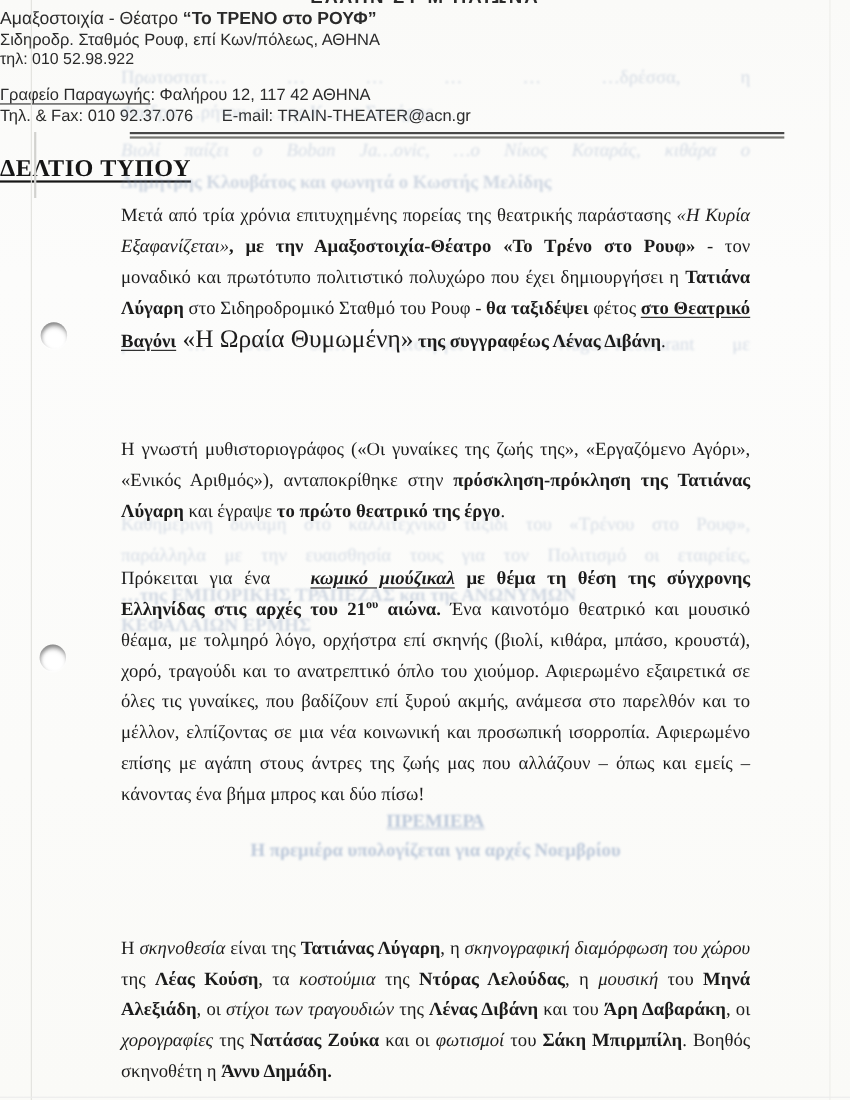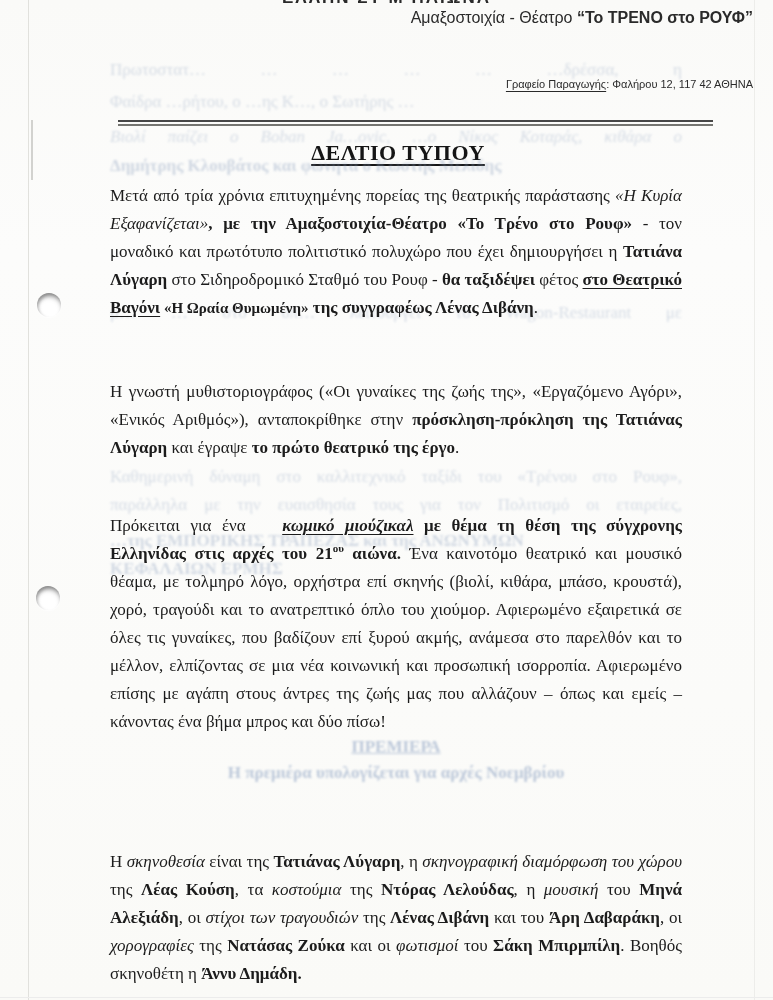--- a/index.html
+++ b/index.html
@@ -33,58 +33,58 @@
     position:absolute;top:0;left:0;right:0;height:7px;overflow:hidden;text-align:center;
   }
   .cropped-line span{
     display:inline-block;
     font-family:"Liberation Sans", sans-serif;
     font-weight:bold;font-size:17px;letter-spacing:2px;color:#2a2a2a;
     transform:translateY(-12px);
   }
 
   
-  .hdr{position:absolute;left:0;right:20px;text-align:right;
+  .hdr{position:absolute;left:0;right:20px;text-align:left;
        font-family:"Liberation Sans", sans-serif;color:#2a2a2a;white-space:nowrap;}
   .hdr1{top:9px;font-size:16px;}
   .hdr2{top:28px;font-size:15px;}
   .hdr3{top:46px;font-size:14.5px;}
-  .office{top:78px;font-size:11px;margin-left:32px;}
+  .office{top:78px;font-size:15px;}
   .contact{top:97px;font-size:15px;}
   .contact .gap{display:inline-block;width:26px;}
 
   .rule{
     position:absolute;top:120px;left:118px;width:595px;height:2px;
     border-top:2px solid #474747;border-bottom:2px solid #757571;
   }
 
   .title{
-    position:absolute;top:140px;left:0;right:20px;text-align:center;
+    position:absolute;top:140px;left:0;right:20px;
     font-size:22px;font-weight:bold;letter-spacing:.5px;color:#151515;
-    text-decoration:underline;text-underline-offset:4px;text-decoration-thickness:2px;margin-left:43px;
+    text-decoration:underline;text-underline-offset:4px;text-decoration-thickness:2px;
   }
 
   
   .para{
     position:absolute;left:110px;width:572px;
     font-size:17px;line-height:28px;text-align:justify;color:#1c1c1c;
     z-index:2;
   }
   .p1{top:182px;}
-  .p2{top:378px;}
+  .p2{top:395px;}
   .p3{top:512px;}
   .p4{top:848px;}
 
   .sg-r{}
   .sg-b{font-weight:bold;}
   .sg-i{font-style:italic;}
   .sg-u{text-decoration:underline;text-underline-offset:3px;}
   .sg-bu{font-weight:bold;text-decoration:underline;text-underline-offset:3px;}
   .sg-biu{font-weight:bold;font-style:italic;text-decoration:underline;text-underline-offset:3px;margin-left:26px;}
-  .sg-bbig{font-weight:bold;font-size:15px;}
+  .sg-bbig{font-weight:normal;font-size:23px;}
   .sg-bsup{font-weight:bold;font-size:11px;vertical-align:super;line-height:0;font-family:Liberation Serif, serif;}
 
   
   .ghost{
     position:absolute;left:110px;width:572px;
     font-family:"Liberation Serif", serif;font-size:17px;
     color:#8da0bd;opacity:.33;filter:blur(1.1px);
     white-space:nowrap;overflow:hidden;z-index:1;
   }
   .ghost.spread{white-space:normal;text-align:justify;text-align-last:justify;}
@@ -117,21 +117,26 @@
   <div class="ghost g8">…της ΕΜΠΟΡΙΚΗΣ ΤΡΑΠΕΖΑΣ και της ΑΝΩΝΥΜΩΝ</div>
   <div class="ghost g9">ΚΕΦΑΛΑΙΩΝ ΕΡΜΗΣ</div>
   <div class="ghost g10">ΠΡΕΜΙΕΡΑ</div>
   <div class="ghost g11">Η πρεμιέρα υπολογίζεται για αρχές Νοεμβρίου</div>
 
   <div class="cropped-line">
     <span>ΕΛΛΗΝ ΣΤ Μ ΠΑΙΩΝΑ</span>
   </div>
 
   <div class="hdr hdr1"><span class="sg-r">Αμαξοστοιχία - Θέατρο </span><span class="sg-b">“Το ΤΡΕΝΟ στο ΡΟΥΦ”</span></div>
+  <div class="hdr hdr2">Σιδηροδρ. Σταθμός Ρουφ, επί Κων/πόλεως, ΑΘΗΝΑ</div>
+  <div class="hdr hdr3">τηλ: 010 52.98.922</div>
   <div class="hdr office"><span class="sg-u">Γραφείο Παραγωγής</span><span class="sg-r">: Φαλήρου 12, 117 42 ΑΘΗΝΑ</span></div>
+  <div class="hdr contact">
+    <span>Τηλ. &amp; Fax: 010 92.37.076</span><span class="gap"></span><span>E-mail: TRAIN-THEATER@acn.gr</span>
+  </div>
 
   <div class="rule"></div>
 
   <div class="title">ΔΕΛΤΙΟ ΤΥΠΟΥ</div>
 
   <div class="para p1"><span class="sg-r">Μετά από τρία χρόνια επιτυχημένης πορείας της θεατρικής παράστασης </span><span class="sg-i">«Η Κυρία Εξαφανίζεται»</span><span class="sg-b">, με την Αμαξοστοιχία-Θέατρο «Το Τρένο στο Ρουφ»</span><span class="sg-r"> - τον μοναδικό και πρωτότυπο πολιτιστικό πολυχώρο που έχει δημιουργήσει η </span><span class="sg-b">Τατιάνα Λύγαρη</span><span class="sg-r"> στο Σιδηροδρομικό Σταθμό του Ρουφ - </span><span class="sg-b">θα ταξιδέψει</span><span class="sg-r"> φέτος </span><span class="sg-bu">στο Θεατρικό Βαγόνι</span><span class="sg-bbig"> «Η Ωραία Θυμωμένη»</span><span class="sg-b"> της συγγραφέως Λένας Διβάνη</span><span class="sg-r">.</span></div>
   <div class="para p2"><span class="sg-r">Η γνωστή μυθιστοριογράφος («Οι γυναίκες της ζωής της», «Εργαζόμενο Αγόρι», «Ενικός Αριθμός»), ανταποκρίθηκε στην </span><span class="sg-b">πρόσκληση-πρόκληση της Τατιάνας Λύγαρη</span><span class="sg-r"> και έγραψε </span><span class="sg-b">το πρώτο θεατρικό της έργο</span><span class="sg-r">.</span></div>
   <div class="para p3"><span class="sg-r">Πρόκειται για ένα </span><span class="sg-biu">κωμικό μιούζικαλ</span><span class="sg-b"> με θέμα τη θέση της σύγχρονης Ελληνίδας στις αρχές του 21</span><span class="sg-bsup">ου</span><span class="sg-b"> αιώνα.</span><span class="sg-r"> Ένα καινοτόμο θεατρικό και μουσικό θέαμα, με τολμηρό λόγο, ορχήστρα επί σκηνής (βιολί, κιθάρα, μπάσο, κρουστά), χορό, τραγούδι και το ανατρεπτικό όπλο του χιούμορ. Αφιερωμένο εξαιρετικά σε όλες τις γυναίκες, που βαδίζουν επί ξυρού ακμής, ανάμεσα στο παρελθόν και το μέλλον, ελπίζοντας σε μια νέα κοινωνική και προσωπική ισορροπία. Αφιερωμένο επίσης με αγάπη στους άντρες της ζωής μας που αλλάζουν – όπως και εμείς – κάνοντας ένα βήμα μπρος και δύο πίσω!</span></div>
   <div class="para p4"><span class="sg-r">Η </span><span class="sg-i">σκηνοθεσία</span><span class="sg-r"> είναι της </span><span class="sg-b">Τατιάνας Λύγαρη</span><span class="sg-r">, η </span><span class="sg-i">σκηνογραφική διαμόρφωση του χώρου</span><span class="sg-r"> της </span><span class="sg-b">Λέας Κούση</span><span class="sg-r">, τα </span><span class="sg-i">κοστούμια</span><span class="sg-r"> της </span><span class="sg-b">Ντόρας Λελούδας</span><span class="sg-r">, η </span><span class="sg-i">μουσική</span><span class="sg-r"> του </span><span class="sg-b">Μηνά Αλεξιάδη</span><span class="sg-r">, οι </span><span class="sg-i">στίχοι των τραγουδιών</span><span class="sg-r"> της </span><span class="sg-b">Λένας Διβάνη</span><span class="sg-r"> και του </span><span class="sg-b">Άρη Δαβαράκη</span><span class="sg-r">, οι </span><span class="sg-i">χορογραφίες</span><span class="sg-r"> της </span><span class="sg-b">Νατάσας Ζούκα</span><span class="sg-r"> και οι </span><span class="sg-i">φωτισμοί</span><span class="sg-r"> του </span><span class="sg-b">Σάκη Μπιρμπίλη</span><span class="sg-r">. Βοηθός σκηνοθέτη η </span><span class="sg-b">Άννυ Δημάδη.</span></div>
 

